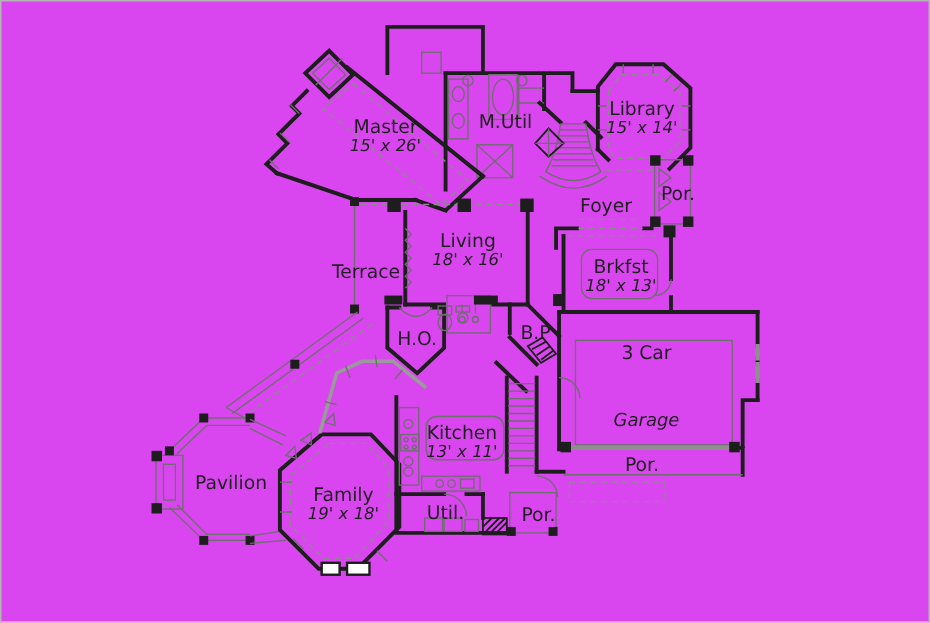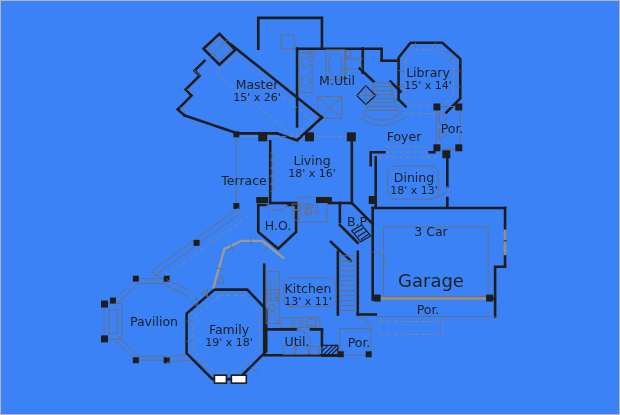--- a/index.html
+++ b/index.html
@@ -1,41 +1,41 @@
 <!DOCTYPE html>
 <html><head>
 <meta charset="utf-8">
 <style>
   html,body{margin:0;padding:0;background:#fff;}
   #stage{
     position:relative;width:620px;height:415px;box-sizing:border-box;
-    background:#3b82f6;border:1px solid #b5b5b5;overflow:hidden;
+    background:#d946ef;border:1px solid #b5b5b5;overflow:hidden;
     font-family:"DejaVu Sans","Liberation Sans",sans-serif;
   }
   #plan-svg{position:absolute;left:0;top:0;width:100%;height:100%;}
   
   .w  {stroke:#1d1d1d;stroke-width:2.6;fill:none;stroke-linecap:square;}
   .w1 {stroke:#1d1d1d;stroke-width:1.2;fill:none;}
   .wg {stroke:#8f8f8f;stroke-width:3;fill:none;stroke-linecap:square;}
   .wg2{stroke:#9a9a9a;stroke-width:2.4;fill:none;stroke-linecap:square;}
   .t  {stroke:#6e6e6e;stroke-width:0.9;fill:none;}
   .d  {stroke:#8a8a8a;stroke-width:0.9;fill:none;stroke-dasharray:4 3;}
   .blk{fill:#1d1d1d;stroke:none;}
   .sill{fill:#ffffff;stroke:#1d1d1d;stroke-width:1.6;}
   
   .lbl{
     position:absolute;transform:translate(-50%,-50%);
     display:flex;flex-direction:column;align-items:center;
     color:#1f1f1f;text-align:center;white-space:nowrap;line-height:1.12;
     pointer-events:none;
   }
   .lbl .l1{font-size:12.5px;}
-  .lbl .l2{font-size:11px;}
+  .lbl .l2{font-size:11px;font-style:italic;}
   .lbl .l2:empty{display:none;}
-  .lbl.two-name .l2{font-size:18px;margin-top:32px;}
+  .lbl.two-name .l2{font-size:12px;margin-top:32px;}
 </style>
 </head>
 <body>
 
 <div id="stage">
 
 <svg id="plan-svg" viewBox="0 0 620 415">
 
   <g>
     <path class="w" d="M258,48 V17 H322 V48"></path>
@@ -295,21 +295,21 @@
       <span class="l1">Foyer</span>
     </div>
   <div class="lbl" style="left:311px;top:166px">
       <span class="l1">Living</span>
       <span class="l2">18' x 16'</span>
     </div>
   <div class="lbl" style="left:243px;top:180px">
       <span class="l1">Terrace</span>
     </div>
   <div class="lbl" style="left:413px;top:183px">
-      <span class="l1">Dining</span>
+      <span class="l1">Brkfst</span>
       <span class="l2">18' x 13'</span>
     </div>
   <div class="lbl" style="left:277px;top:225px">
       <span class="l1">H.O.</span>
     </div>
   <div class="lbl" style="left:356px;top:221px">
       <span class="l1">B.P</span>
     </div>
   <div class="lbl two-name" style="left:430px;top:257px">
       <span class="l1">3 Car</span>

